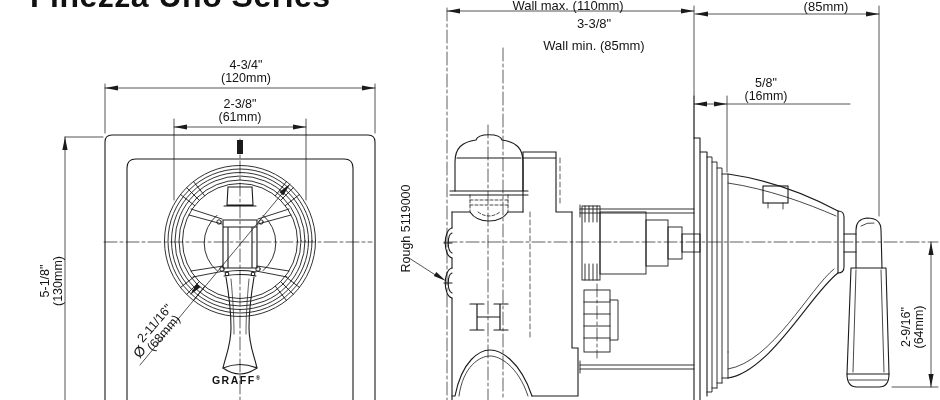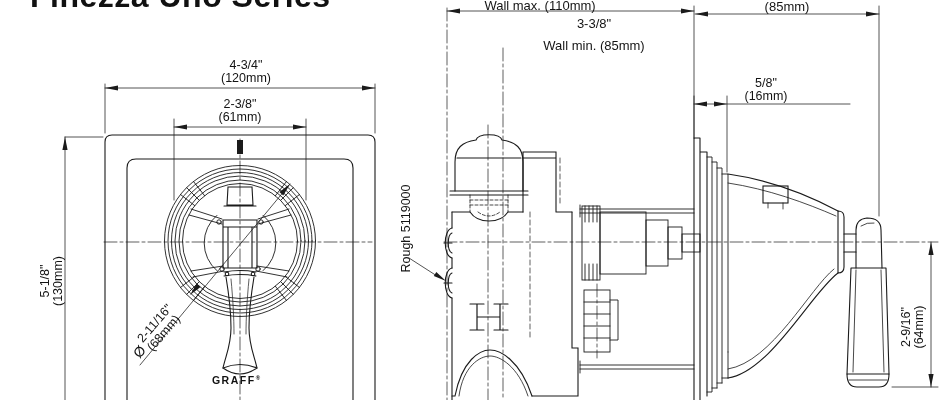--- a/index.html
+++ b/index.html
@@ -226,24 +226,24 @@
   <span class="phi">Ø</span>
   <span>
     <div>2-11/16"</div>
     <div>(68mm)</div>
   </span>
 </div>
 <div class="graff">
   <span>GRAFF</span><sup>®</sup>
 </div>
 
-<div class="lbl center small13" style="left:540px;top:-1px;">Wall max. (110mm)</div>
+<div class="lbl center small13" style="left:568px;top:-1px;">Wall max. (110mm)</div>
 <div class="lbl center small13" style="left:594px;top:17px;">3-3/8"</div>
 <div class="lbl center small13" style="left:594px;top:39px;">Wall min. (85mm)</div>
-<div class="lbl center small13" style="left:787px;top:0px;">(85mm)</div>
+<div class="lbl center small13" style="left:826px;top:0px;">(85mm)</div>
 <div class="lbl center" style="left:766px;top:77px;">
   <div>5/8"</div>
   <div>(16mm)</div>
 </div>
 <div class="lbl rot90" style="left:351px;top:222px;width:110px;">Rough 5119000</div>
 <div class="lbl rot90" style="left:863px;top:314px;width:100px;">
   <div>2-9/16"</div>
   <div>(64mm)</div>
 </div>
 

